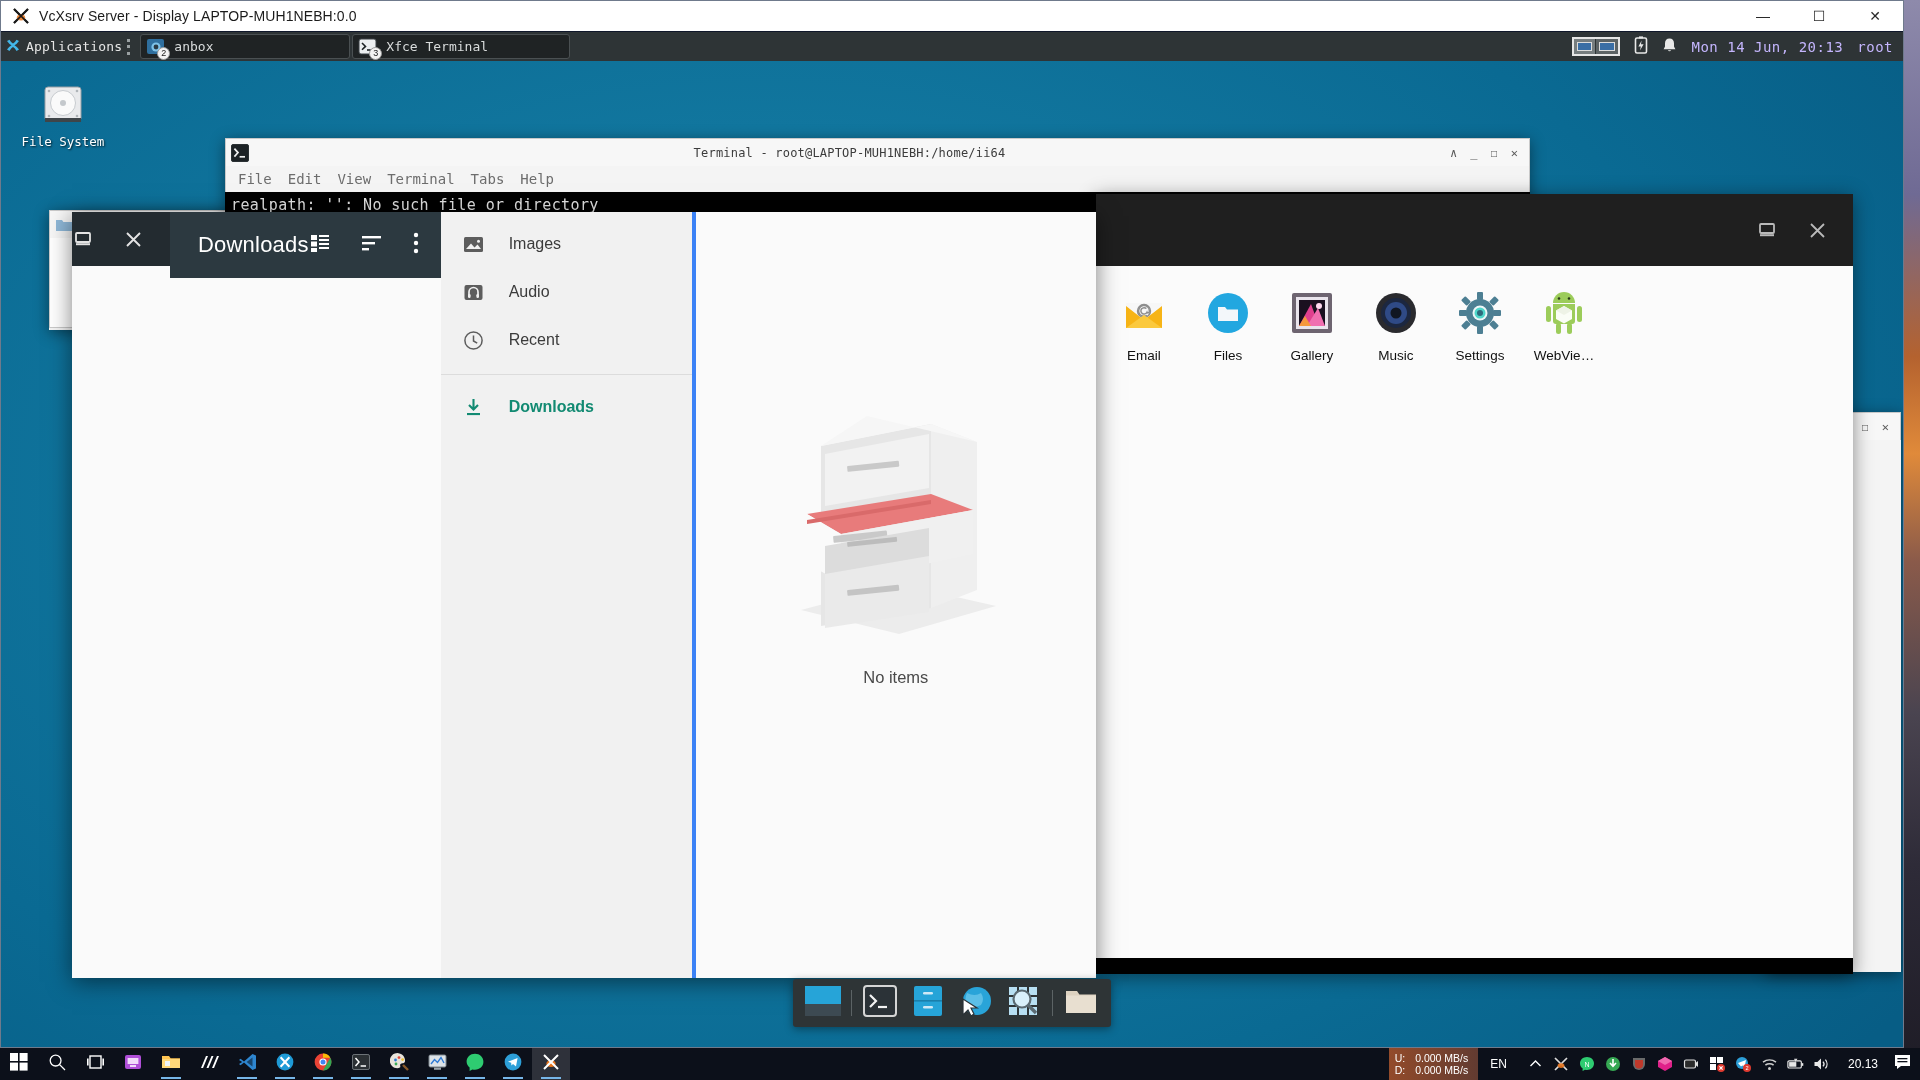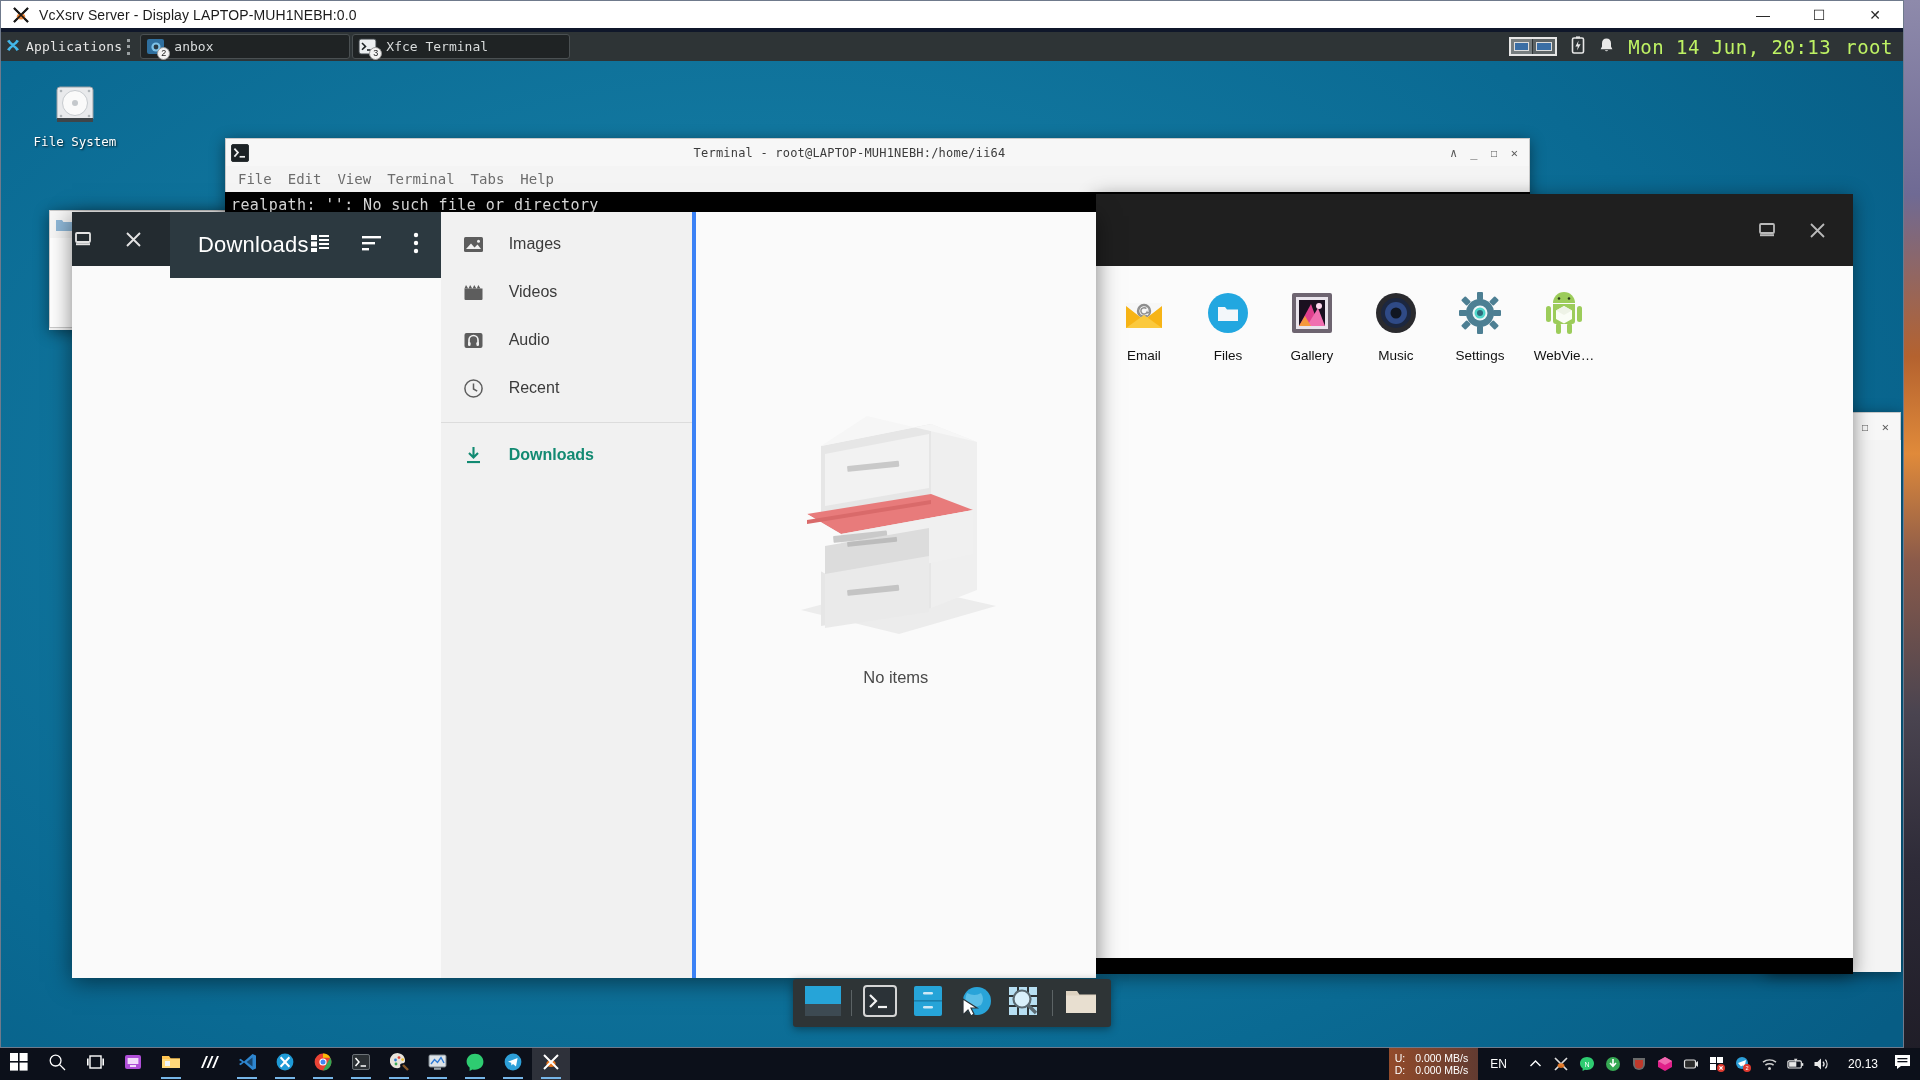--- a/index.html
+++ b/index.html
@@ -25,21 +25,21 @@
   .vcxsrv-window {
     position: absolute; left: 0; top: 0; width: 1904px; height: 1048px;
     background: #0b6a8f;
     border: 1px solid #6f7a8c;
     display: flex; flex-direction: column;
   }
   .vcx-titlebar {
     height: 31px; background: #ffffff;
     display: flex; align-items: center;
     flex: 0 0 31px;
-    border-bottom: 4px solid #0f172a;
+    border-bottom: 1px solid #0f172a;
   }
   .vcx-title-icon { width: 20px; height: 20px; margin: 0 8px 0 10px; position: relative; }
   .vcx-title-icon svg { display:block; }
   .vcx-title-text { font-size: 14px; color: #1b1b1b; letter-spacing: 0.1px; }
   .vcx-btns { margin-left: auto; display: flex; height: 31px; }
   .vcx-btn {
     width: 56px; height: 31px; display: flex; align-items: center; justify-content: center;
     font-size: 14px; color: #2a2a2a; cursor: default;
   }
 
@@ -86,21 +86,21 @@
     font-size: 9px; font-family: "Liberation Sans", sans-serif;
     display: flex; align-items: center; justify-content: center;
     border: 1px solid #9a9a9a;
   }
   .panel-right { margin-left: auto; display: flex; align-items: center; gap: 14px; padding-right: 10px; }
   .pager { display: flex; border: 2px solid #e6e6e6; }
   .pager .pg { width: 22px; height: 15px; background: #5c6365; border-right: 1px solid #2e3436; position: relative; }
   .pager .pg:last-child { border-right: none; }
   .pager .pg i { position:absolute; left:3px; top:3px; right:3px; bottom:3px; background:#3a6ea5; border:1px solid #dcdcdc;}
   .pager .pg.active { background: #767d7f; }
-  .clock-text { font-family: "DejaVu Sans Mono", monospace; font-size: 19px; color: #bef264; letter-spacing: 0.5px;}
+  .clock-text { font-family: "DejaVu Sans Mono", monospace; font-size: 14px; color: #c4b5fd; letter-spacing: 0.5px;}
 
   
   .desk-icon {
     position: absolute; width: 96px; text-align: center;
     font-family: "DejaVu Sans Mono", monospace;
     font-size: 12.5px; color: #ffffff;
     text-shadow: 1px 1px 2px rgba(0,0,0,.75);
     z-index: 5;
   }
   .desk-icon .glyph { display: flex; justify-content: center; margin-bottom: 6px; }
@@ -326,21 +326,21 @@
             <svg width="15" height="17" viewBox="0 0 15 17">
               <path d="M7.5 1.5 C4.7 1.5 3 3.6 3 6.2 V9.6 L1.6 12.2 H13.4 L12 9.6 V6.2 C12 3.6 10.3 1.5 7.5 1.5Z" fill="#e8e8e8"></path>
               <path d="M5.9 13.2 a1.7 1.7 0 0 0 3.2 0" fill="#e8e8e8"></path>
             </svg>
           </span>
           <span class="clock-text">Mon 14 Jun, 20:13</span>
           <span class="clock-text">root</span>
         </div>
       </div>
 
-      <div class="desk-icon" style="left:26px; top:52px;">
+      <div class="desk-icon" style="left:14px; top:52px;">
         <span class="glyph">
           <svg width="46" height="44" viewBox="0 0 46 44">
             <rect x="5" y="3" width="36" height="34" rx="3" fill="#e9eaec" stroke="#9aa0a6"></rect>
             <rect x="5" y="34" width="36" height="4" fill="#3f4549"></rect>
             <circle cx="23" cy="19" r="12.5" fill="#fafafa" stroke="#c7cbcf"></circle>
             <circle cx="23" cy="19" r="3" fill="#c4c8cc"></circle>
             <circle cx="9" cy="7" r="1.3" fill="#b0b5b9"></circle>
             <circle cx="37" cy="7" r="1.3" fill="#b0b5b9"></circle>
             <circle cx="9" cy="32" r="1.3" fill="#b0b5b9"></circle>
             <circle cx="37" cy="32" r="1.3" fill="#b0b5b9"></circle>
@@ -581,29 +581,20 @@
               <span class="ic">
                 <svg width="21" height="21" viewBox="0 0 21 21">
                   <rect x="1" y="3" width="19" height="15" rx="1.5" fill="#5d5d5d"></rect>
                   <path d="M3 15 L8 9.5 L11.5 13.5 L14.5 10.5 L18 15 Z" fill="#f1f1f1"></path>
                   <circle cx="15.5" cy="7.2" r="1.5" fill="#f1f1f1"></circle>
                 </svg>
               </span>
               <span>Images</span>
             </div>
 
-            <div class="docs-row">
-              <span class="ic">
-                <svg width="21" height="21" viewBox="0 0 21 21">
-                  <path d="M1.5 6.5 h18 V17 a1 1 0 0 1 -1 1 H2.5 a1 1 0 0 1 -1 -1 Z" fill="#5d5d5d"></path>
-                  <path d="M1.5 6.5 L3 3 L5.2 6.5 Z M5.6 6.5 L7.1 3 L9.3 6.5 Z M9.7 6.5 L11.2 3 L13.4 6.5 Z M13.8 6.5 L15.3 3 L17.5 6.5 Z" fill="#5d5d5d"></path>
-                </svg>
-              </span>
-              <span>Videos</span>
-            </div>
 
             <div class="docs-row">
               <span class="ic">
                 <svg width="21" height="21" viewBox="0 0 21 21">
                   <rect x="1.5" y="3" width="18" height="15" rx="2" fill="#5d5d5d"></rect>
                   <path d="M6 13.5 V10 a4.5 4.5 0 0 1 9 0 v3.5" fill="none" stroke="#f1f1f1" stroke-width="1.7"></path>
                   <rect x="5" y="12" width="2.6" height="4" rx="1.2" fill="#f1f1f1"></rect>
                   <rect x="13.4" y="12" width="2.6" height="4" rx="1.2" fill="#f1f1f1"></rect>
                 </svg>
               </span>

